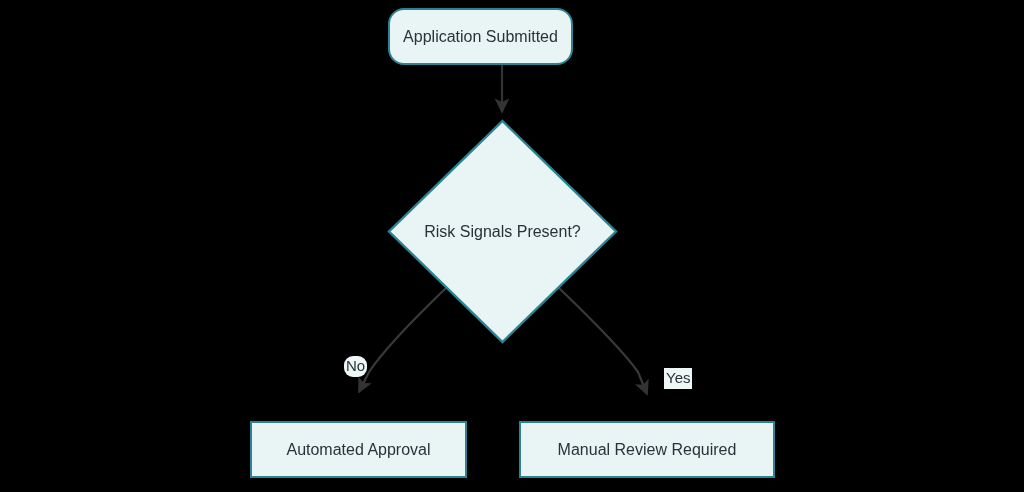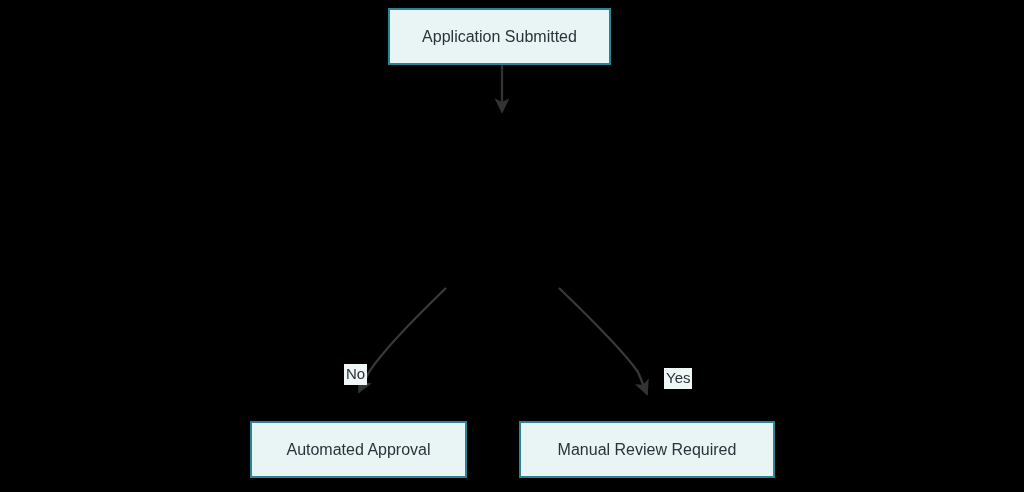--- a/index.html
+++ b/index.html
@@ -94,30 +94,36 @@
       </marker>
     </defs>
 
     <path fill="none" stroke="#333333" stroke-width="2.2" marker-end="url(#arrow)" d="M 502,65 L 502,112"></path>
 
     <path fill="none" stroke="#3a3a3a" stroke-width="2.2" marker-end="url(#arrow)" d="M 446,288 C 420,313 385,348 369,372 L 359,392"></path>
 
     <path fill="none" stroke="#3a3a3a" stroke-width="2.2" marker-end="url(#arrow)" d="M 559,288 C 585,313 622,349 638,372 L 647,394"></path>
   </svg>
 
-  <div class="node" id="node-start" style="left:388px; top:8px; width:223px; height:57px;">
+  <div class="node" id="node-start" style="left:388px; top:8px; width:185px; height:57px;border-radius:16px;">
     <span class="node-label">Application Submitted</span>
   </div>
 
+  <div class="decision" id="node-decision" style="left:387px; top:119px; width:231px; height:225px;">
+    <svg width="231" height="225" viewBox="0 0 231 225" xmlns="http://www.w3.org/2000/svg">
+      <polygon points="115.5,2 229,112.5 115.5,223 2,112.5" fill="#e9f4f4" stroke="#2a8494" stroke-width="2.4"></polygon>
+    </svg>
+    <span class="decision-text">Risk Signals Present?</span>
+  </div>
 
   <div class="node" id="node-manual" style="left:519px; top:421px; width:256px; height:57px;">
     <span class="node-label">Manual Review Required</span>
   </div>
 
   <div class="node" id="node-auto" style="left:250px; top:421px; width:217px; height:57px;">
     <span class="node-label">Automated Approval</span>
   </div>
 
-  <div class="edge-label" style="left:344px; top:364px;">No</div>
+  <div class="edge-label" style="left:344px; top:356px;border-radius:9px;">No</div>
 
   <div class="edge-label" style="left:629px; top:368px;margin-left:35px;">Yes</div>
 
 </div>
 
 </body></html>

